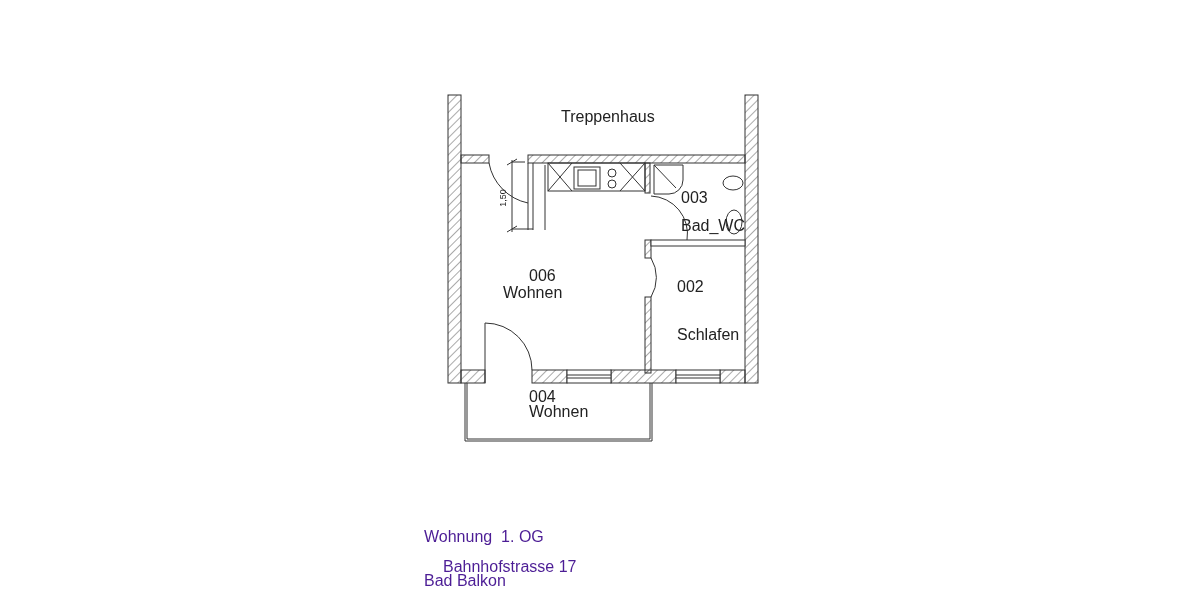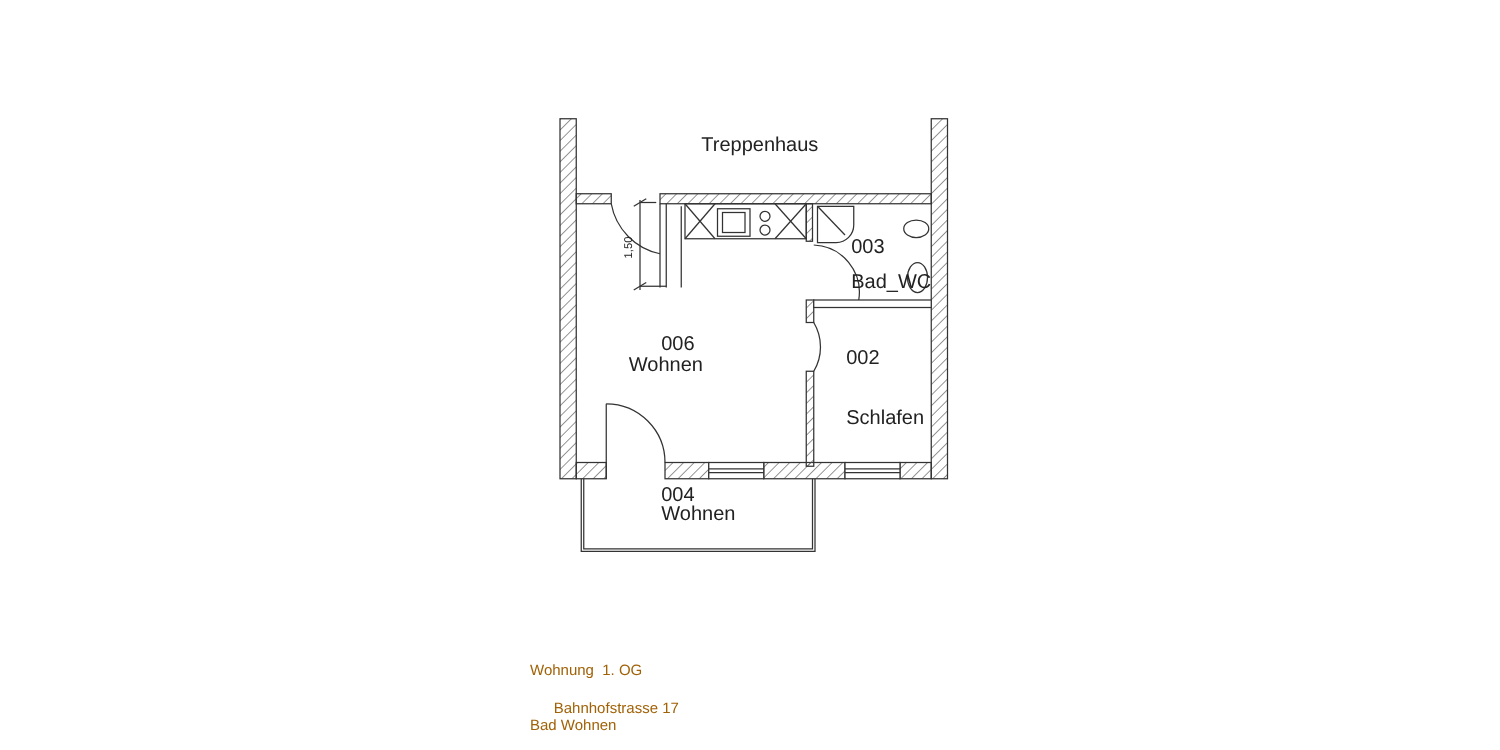--- a/index.html
+++ b/index.html
@@ -1,19 +1,19 @@
 <!DOCTYPE html>
 <html><head>
 <meta charset="utf-8">
 <style>
   html,body{margin:0;padding:0;background:#fff;}
   body{width:1200px;height:600px;position:relative;overflow:hidden;font-family:"Liberation Sans",sans-serif;color:#222;}
   #plan{position:absolute;left:0;top:0;}
   .lbl{position:absolute;font-size:16px;line-height:16px;color:#222;white-space:nowrap;}
-  .info{position:absolute;left:424px;font-size:12px;line-height:15px;color:#a16207;}
+  .info{position:absolute;left:424px;font-size:16px;line-height:15px;color:#4c1d95;}
 </style>
 </head>
 <body>
 
 <svg id="plan" width="1200" height="600" viewBox="0 0 1200 600" xmlns="http://www.w3.org/2000/svg">
   <defs>
     <pattern id="hatch" patternUnits="userSpaceOnUse" width="6" height="6" patternTransform="rotate(45)">
       <line x1="0" y1="0" x2="0" y2="6" stroke="#555" stroke-width="1"></line>
     </pattern>
   </defs>
@@ -96,13 +96,13 @@
 <div class="lbl" style="left:677px;top:327px;">Schlafen</div>
 
 <div class="lbl" style="left:681px;top:190px;">003</div>
 <div class="lbl" style="left:681px;top:206px;margin-top:12px;">Bad_WC</div>
 
 <div class="lbl" style="left:529px;top:389px;">004</div>
 <div class="lbl" style="left:529px;top:404px;">Wohnen</div>
 
 <div class="info" style="top:529px;white-space:pre;">Wohnung  1. OG</div>
 <div class="info" style="top:559px;margin-left:19px;">Bahnhofstrasse 17</div>
-<div class="info" style="top:573px;">Bad Wohnen</div>
+<div class="info" style="top:573px;">Bad Balkon</div>
 
 </body></html>

